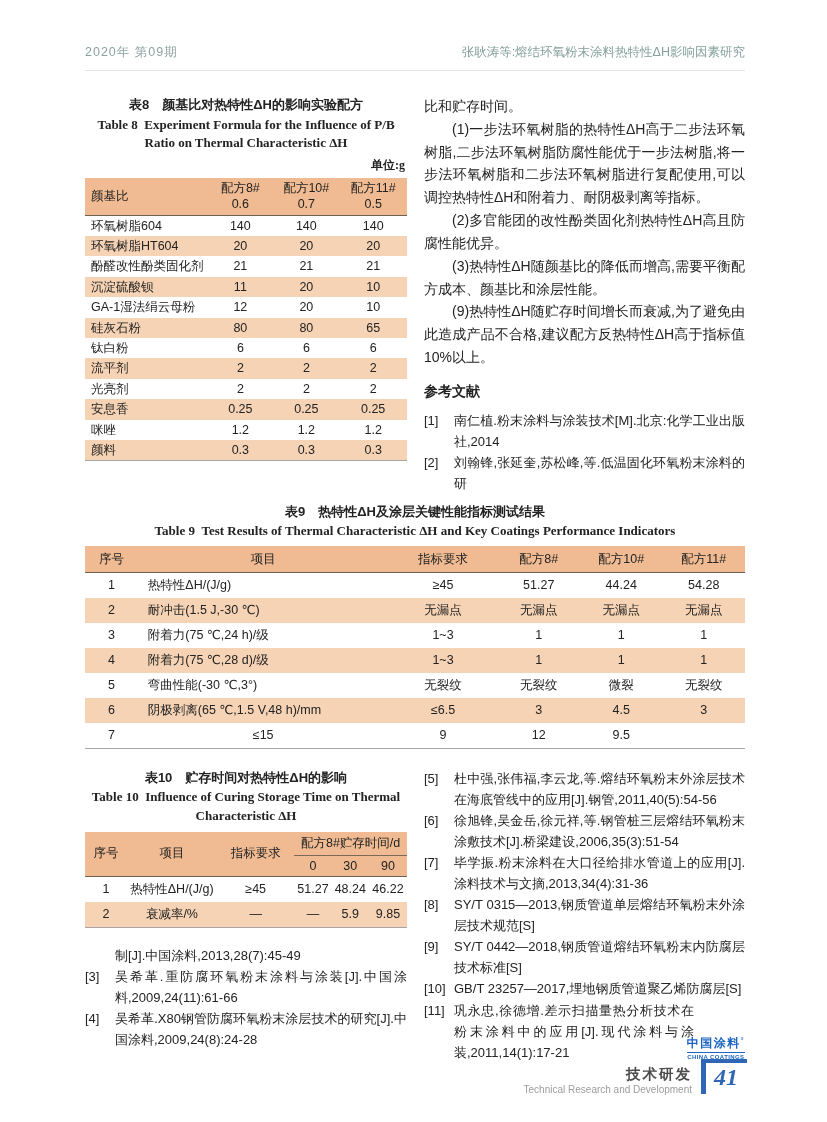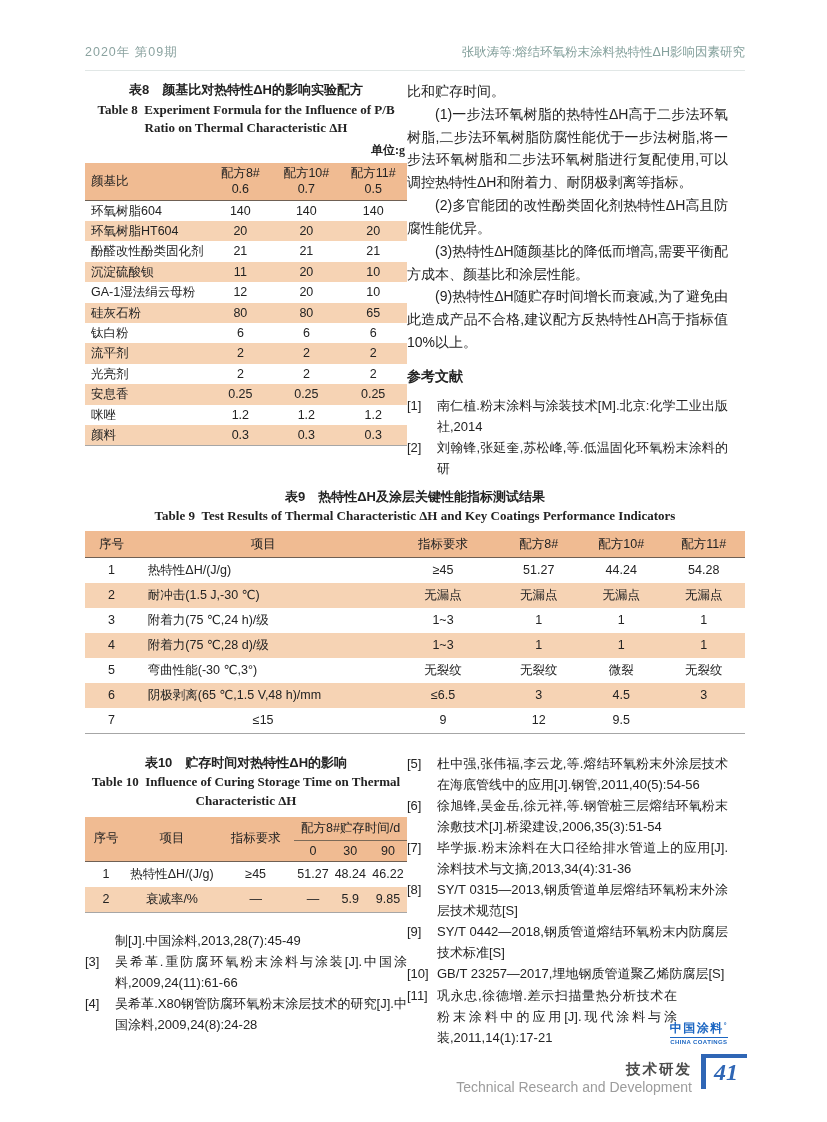--- a/index.html
+++ b/index.html
@@ -2,26 +2,26 @@
 <html><head>
 <meta charset="utf-8">
 <style>
   html,body{margin:0;padding:0;background:#e9e9e9;}
   .page{width:827px;height:1122px;background:#ffffff;margin:0 auto;position:relative;overflow:hidden;
         font-family:"Liberation Sans","DejaVu Sans",sans-serif;color:#232323;}
   .inner{padding:44px 82px 0 85px;}
 
   
   .page-header{display:flex;justify-content:space-between;align-items:flex-end;
-               font-size:12.5px;color:#8ba3a0;padding-bottom:9px;border-bottom:1px solid #e1e7e6;margin-bottom:9px;}
+               font-size:12.5px;color:#8ba3a0;padding-bottom:9px;border-bottom:1px solid #e1e7e6;margin-bottom:24px;}
   .ph-left{letter-spacing:1px;}
   .ph-right{color:#84a09c;}
 
   
-  .columns{display:flex;}
+  .columns{display:flex;gap:17px;}
   .col-left{width:322px;flex:0 0 322px;}
   .col-right{width:321px;flex:0 0 321px;}
 
   
   .tbl-title-zh{font-weight:bold;font-size:13px;text-align:center;line-height:1.5;}
   .tbl-title-en{font-weight:bold;font-size:13px;text-align:center;font-family:"Liberation Serif","DejaVu Serif",serif;line-height:1.35;margin-top:1px;}
   .unit-line{text-align:right;font-weight:bold;font-size:12px;font-family:"Liberation Serif","DejaVu Serif",serif;margin:5px 2px 4px 0;}
 
   
   .ptable{font-size:12.5px;border-bottom:1px solid #a6a6a6;}
@@ -65,21 +65,21 @@
   
   .logo{position:absolute;right:0;bottom:3px;text-align:center;color:#1b66c2;}
   .logo-zh{font-size:12px;font-weight:bold;letter-spacing:1.5px;line-height:1.15;position:relative;}
   .logo-tm{font-size:7px;position:relative;top:-4px;}
   .logo-en{font-size:6px;font-weight:bold;letter-spacing:0.4px;border-top:1px solid #1b66c2;margin-top:1px;padding-top:1px;}
 
   
   .footer{position:absolute;right:80px;bottom:27px;display:flex;align-items:flex-start;gap:9px;}
   .footer-text{text-align:right;margin-top:7px;}
   .footer-zh{font-size:14.5px;font-weight:bold;color:#4c4c4c;letter-spacing:2px;line-height:1.2;}
-  .footer-en{font-size:14px;color:#9c9c9c;margin-top:1px;text-align:right;}
+  .footer-en{font-size:10px;color:#9c9c9c;margin-top:1px;text-align:right;}
   .badge{position:relative;width:46px;height:35px;}
   .badge-top{position:absolute;top:0;left:0;width:100%;height:4px;background:#2f66b5;}
   .badge-left{position:absolute;top:0;left:0;width:5px;height:35px;background:#2f66b5;}
   .badge-num{position:absolute;left:13px;top:5px;font-family:"Liberation Serif","DejaVu Serif",serif;
              font-style:italic;font-weight:bold;font-size:24px;color:#2f66b5;}
 </style>
 </head>
 <body>
 
 <div class="page">

